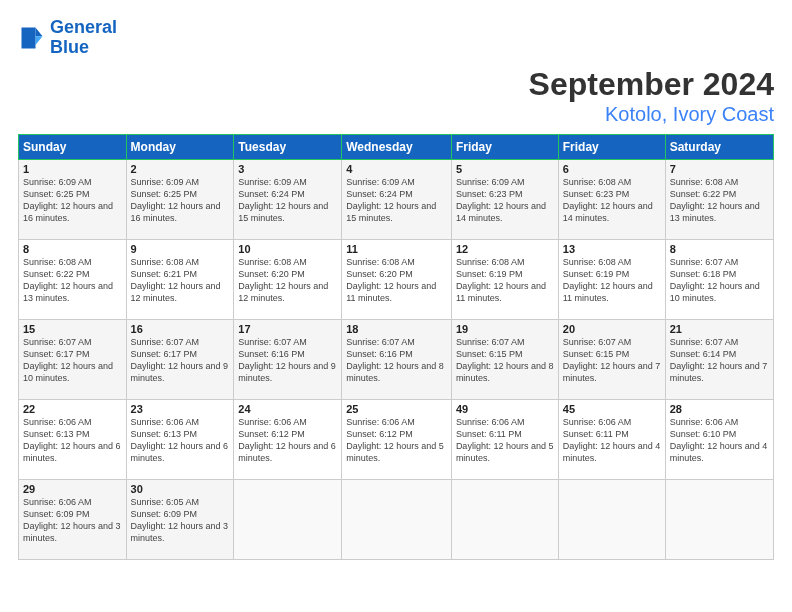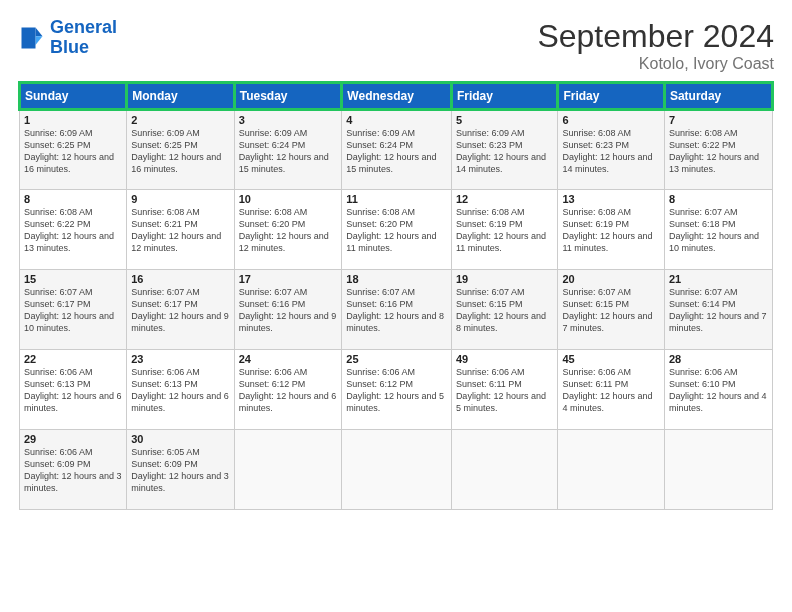--- a/index.html
+++ b/index.html
@@ -39,40 +39,41 @@
     }
     .logo-icon {
       width: 28px;
       height: 28px;
     }
     .title-block {
       text-align: right;
     }
     .main-title {
       font-size: 32px;
-      font-weight: normal;
+      font-weight: bold;
       color: #333;
+      margin-top: 48px;
     }
     .subtitle {
-      font-size: 16px;
-      color: #737373;
+      font-size: 20px;
+      color: #3b82f6;
     }
     .calendar {
       width: 100%;
       border-collapse: collapse;
       flex: 1;
     }
     .calendar thead tr th {
       background: #1565c0;
       color: #fff;
       font-size: 12px;
       font-weight: bold;
       padding: 5px 4px;
       text-align: left;
-      border: 3px solid #22c55e;
+      border: 1px solid #22c55e;
     }
     .calendar tbody tr td {
       vertical-align: top;
       border: 1px solid #ccc;
       padding: 3px 4px;
       font-size: 9.5px;
       color: #333;
       width: 113px;
       background: #fff;
       height: 80px;

